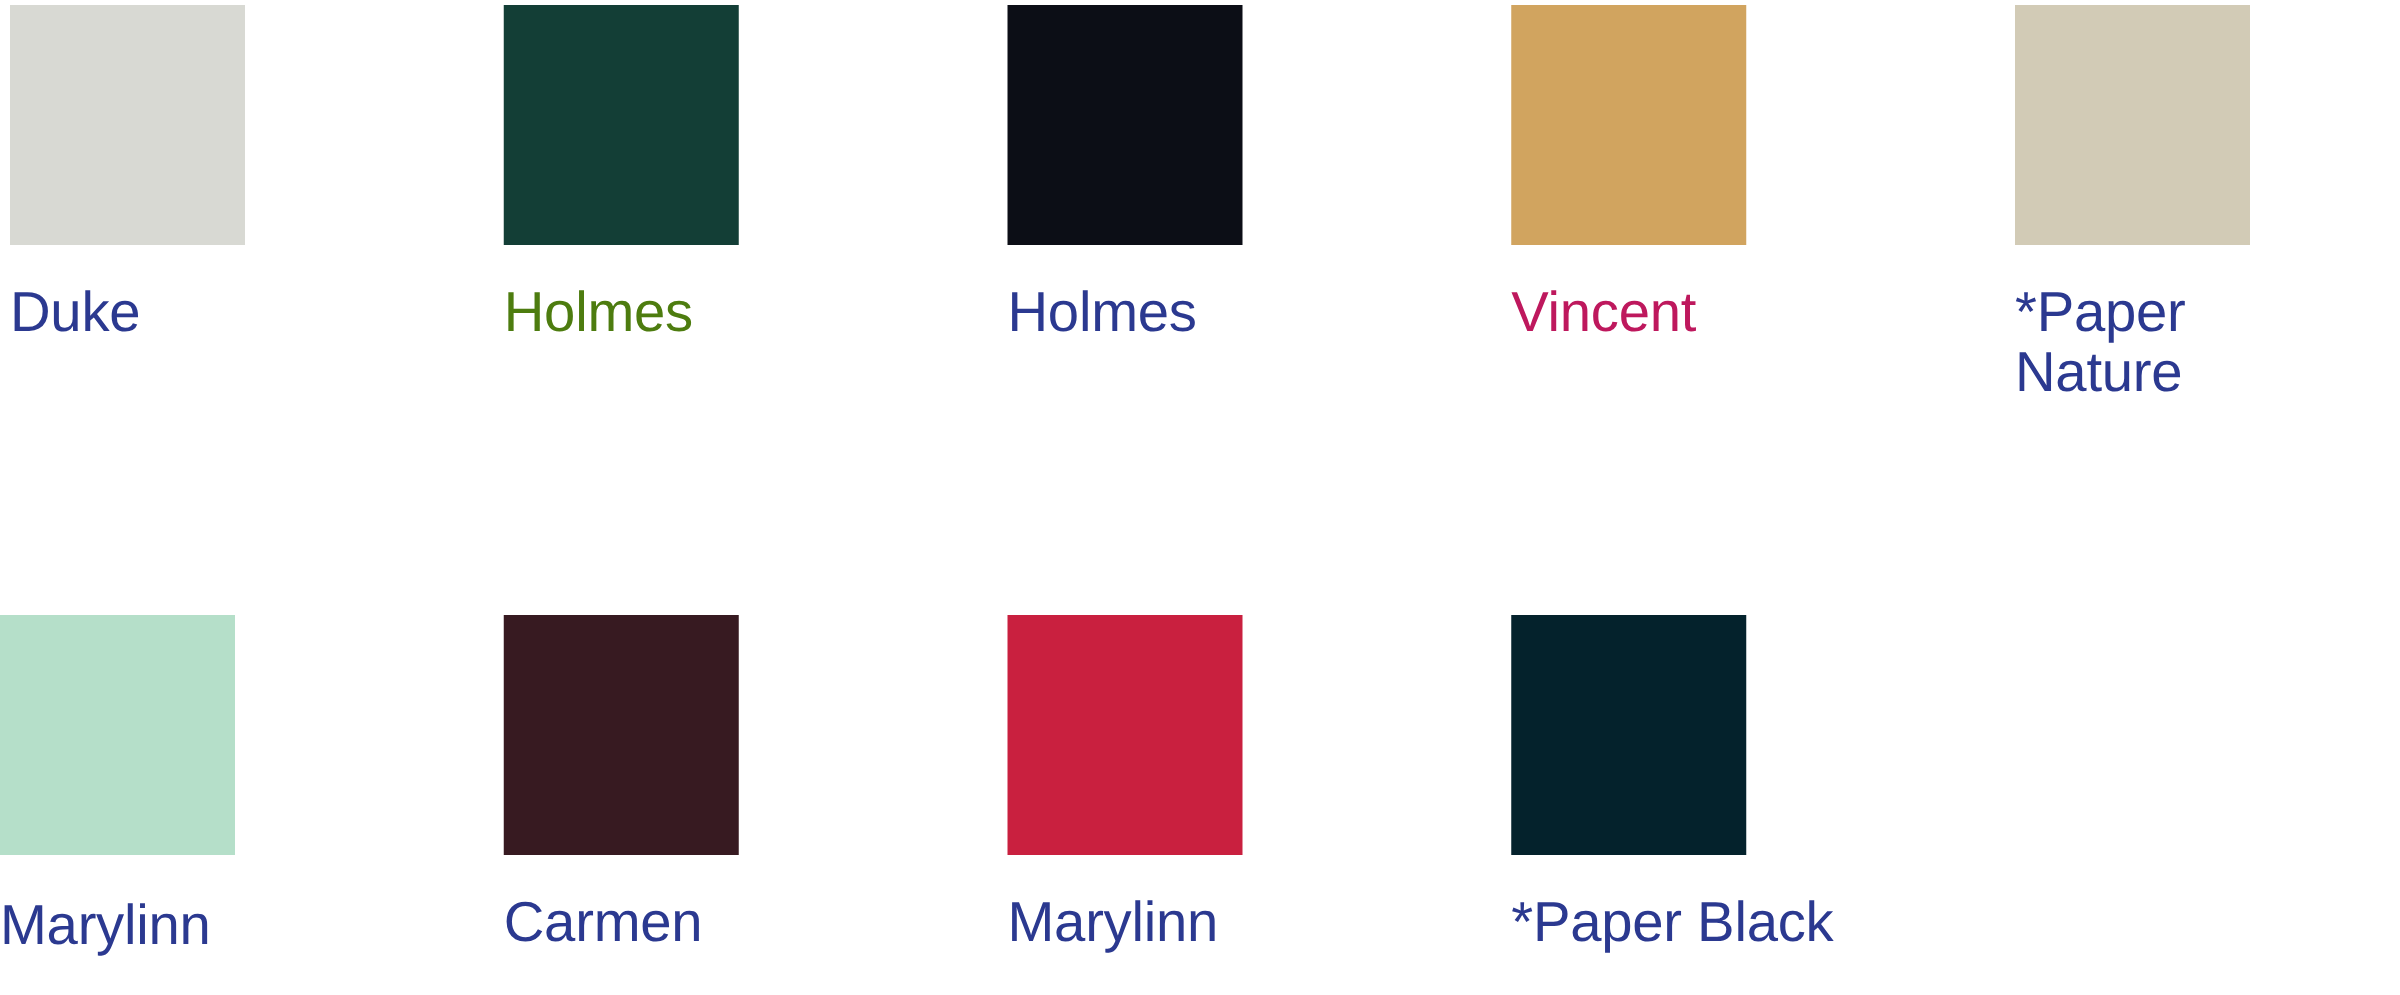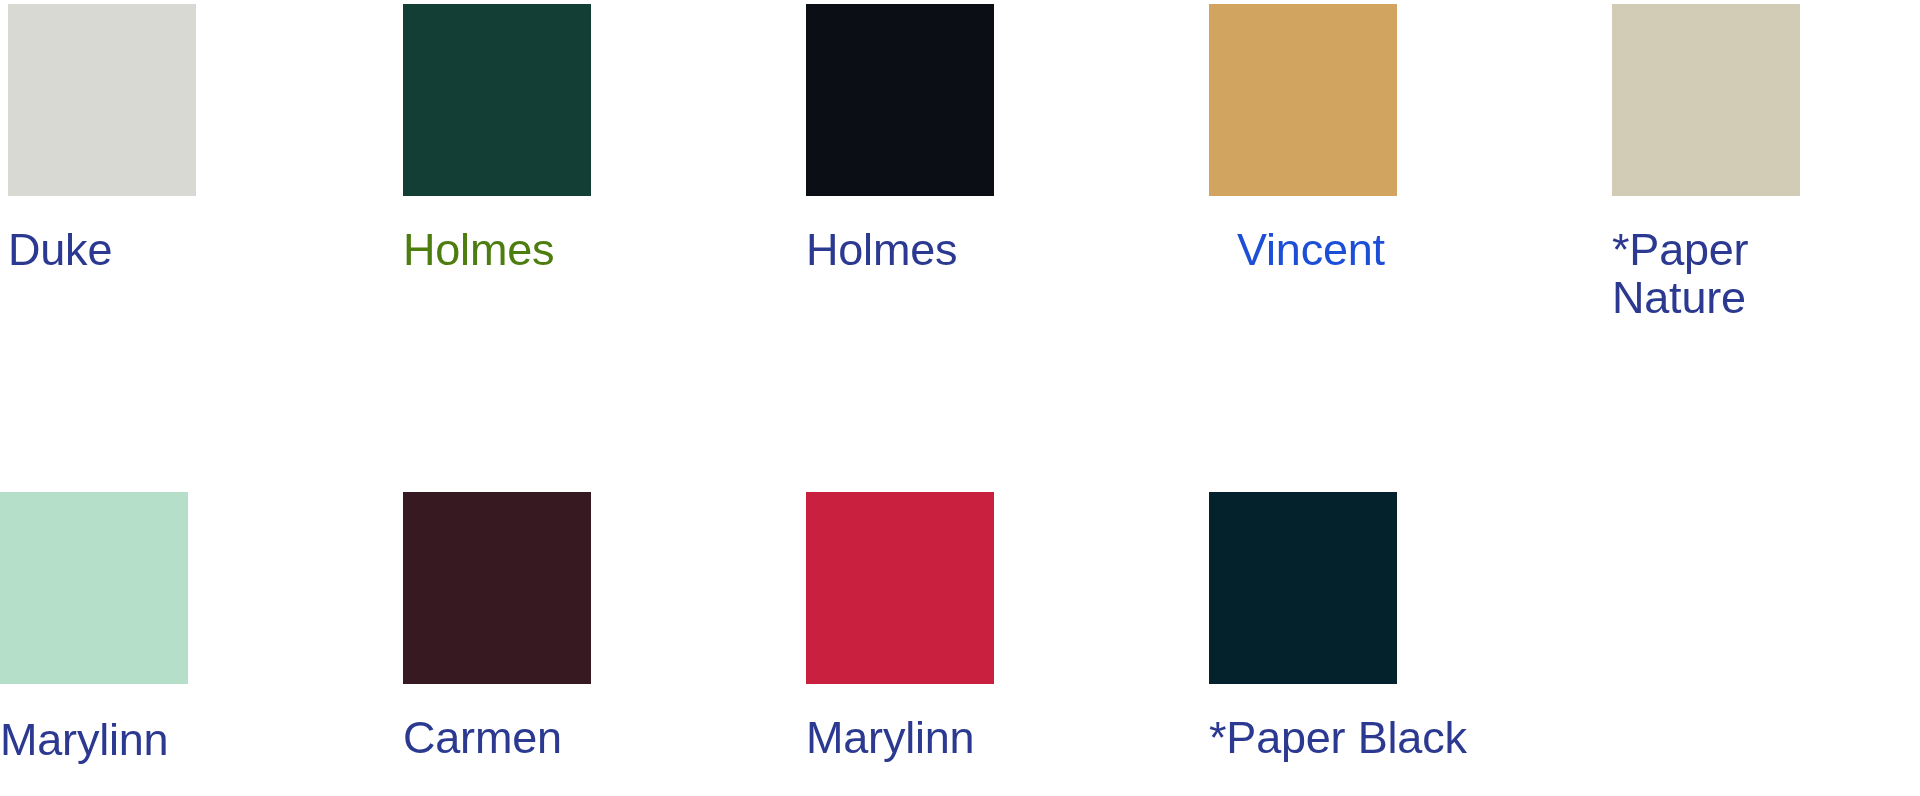--- a/index.html
+++ b/index.html
@@ -76,21 +76,21 @@
     <div class="swatch-cell">
       <span class="swatch-chip" style="background-color: rgb(19, 62, 54);"></span>
       <span class="swatch-label" style="color: #4d7c0f;">Holmes</span>
     </div>
     <div class="swatch-cell">
       <span class="swatch-chip" style="background-color: rgb(12, 14, 22);"></span>
       <span class="swatch-label" style="color: rgb(43, 57, 144);">Holmes</span>
     </div>
     <div class="swatch-cell">
       <span class="swatch-chip" style="background-color: rgb(209, 164, 95);"></span>
-      <span class="swatch-label" style="color: #1d4ed8; margin-left: 28px;">Vincent</span>
+      <span class="swatch-label" style="color: #be185d;">Vincent</span>
     </div>
     <div class="swatch-cell">
       <span class="swatch-chip" style="background-color: rgb(210, 203, 182);"></span>
       <span class="swatch-label" style="color: rgb(43, 57, 144);">*Paper
 Nature</span>
     </div>
   </div>
 
   <div class="swatch-row row-bottom">
     <div class="swatch-cell">

